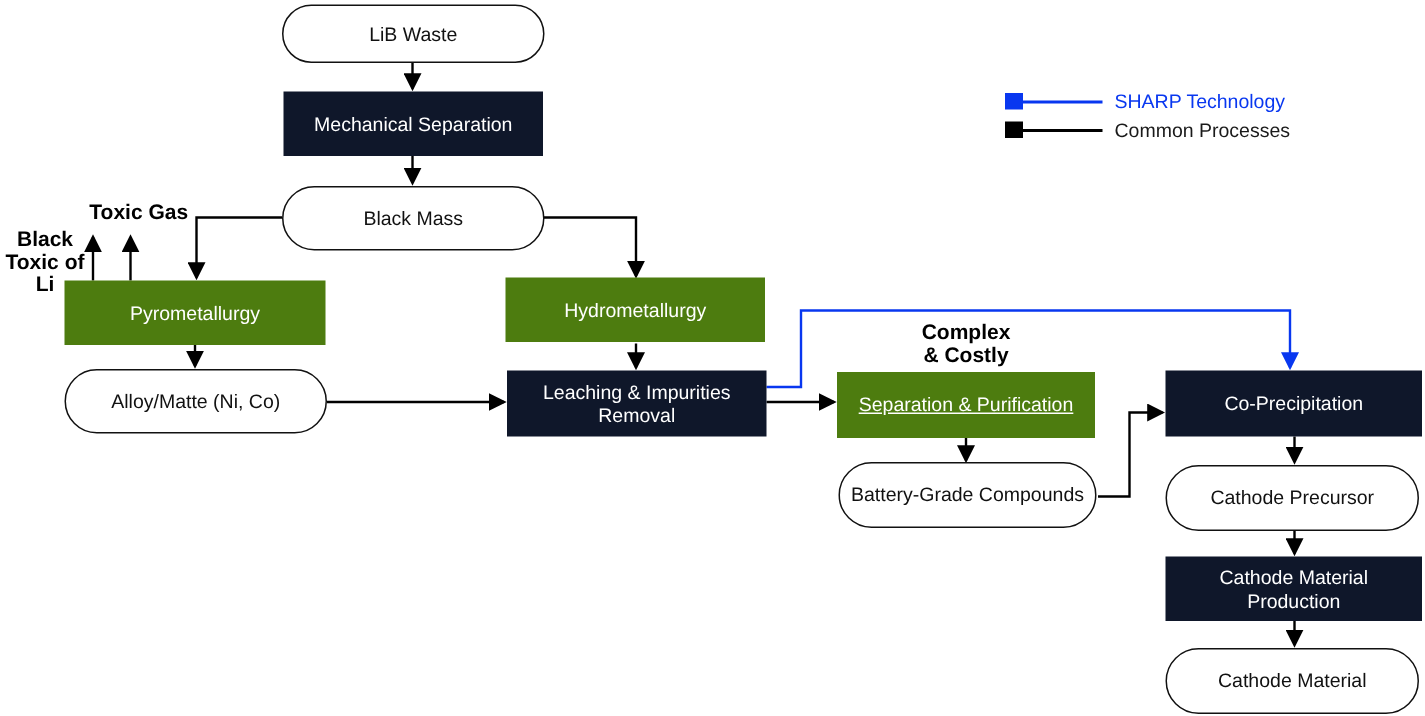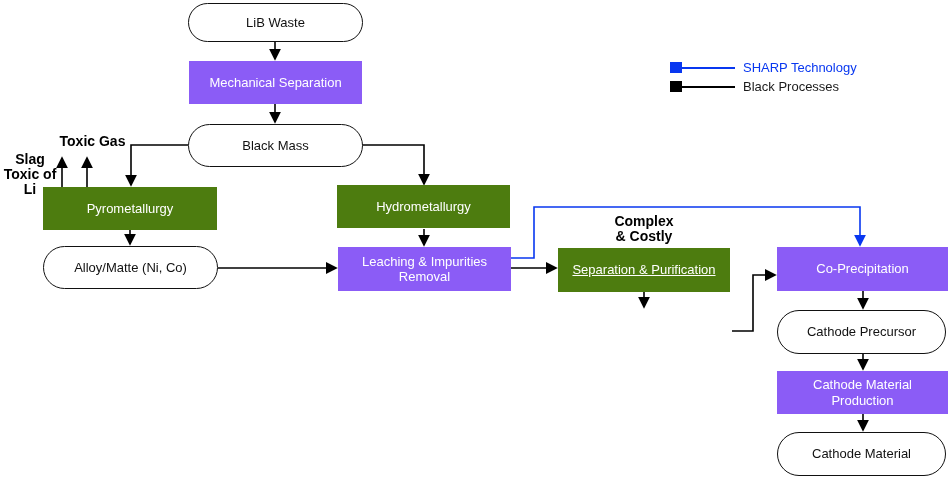--- a/index.html
+++ b/index.html
@@ -12,21 +12,21 @@
   }
   svg.wires{position:absolute;left:0;top:0;width:950px;height:477px;pointer-events:none;}
   .node{
     position:absolute;
     display:flex;align-items:center;justify-content:center;
     text-align:center;
     font-size:13px;line-height:15.5px;
     box-sizing:border-box;
     padding:2px 6px;
   }
-  .node.sharp{background:#8b5cf6;color:#ffffff;}
+  .node.sharp{background:#0f172a;color:#ffffff;}
   .node.common{background:#4d7c0f;color:#ffffff;}
   .node.material{
     background:#ffffff;color:#111111;
     border:1.4px solid #111111;border-radius:22px;
   }
   .annot{
     position:absolute;
     font-size:14px;font-weight:bold;color:#000000;
     text-align:center;line-height:15px;
   }
@@ -101,20 +101,23 @@
   </div>
 
   <div class="node sharp" style="left:338px;top:247px;width:173px;height:44px;">
     <span>Leaching &amp; Impurities Removal</span>
   </div>
 
   <div class="node common" style="left:558px;top:248px;width:172px;height:44px;text-decoration:underline;">
     <span>Separation &amp; Purification</span>
   </div>
 
+  <div class="node material" style="left:559px;top:308px;width:172px;height:44px;">
+    <span>Battery-Grade Compounds</span>
+  </div>
 
   <div class="node sharp" style="left:777px;top:247px;width:171px;height:44px;">
     <span>Co-Precipitation</span>
   </div>
 
   <div class="node material" style="left:777px;top:310px;width:169px;height:44px;">
     <span>Cathode Precursor</span>
   </div>
 
   <div class="node sharp" style="left:777px;top:371px;width:171px;height:43px;">
@@ -123,35 +126,35 @@
 
   <div class="node material" style="left:777px;top:432px;width:169px;height:44px;">
     <span>Cathode Material</span>
   </div>
 
   <div class="annot" style="left:55px;top:134px;width:75px;">
     <span>Toxic Gas</span>
   </div>
 
   <div class="annot" style="left:0px;top:152px;width:60px;">
-    <span>Slag</span><br>
+    <span>Black</span><br>
     <span>Toxic of Li</span>
   </div>
 
   <div class="annot" style="left:594px;top:214px;width:100px;">
     <span>Complex</span><br>
     <span>&amp; Costly</span>
   </div>
 
   <div class="legend">
     <div class="legend-row sharp">
       <span class="swatch"></span>
       <span class="legend-line"></span>
       <span class="legend-label">SHARP Technology</span>
     </div>
     <div class="legend-row common">
       <span class="swatch"></span>
       <span class="legend-line"></span>
-      <span class="legend-label">Black Processes</span>
+      <span class="legend-label">Common Processes</span>
     </div>
   </div>
 
 </div>
 
 </body></html>

